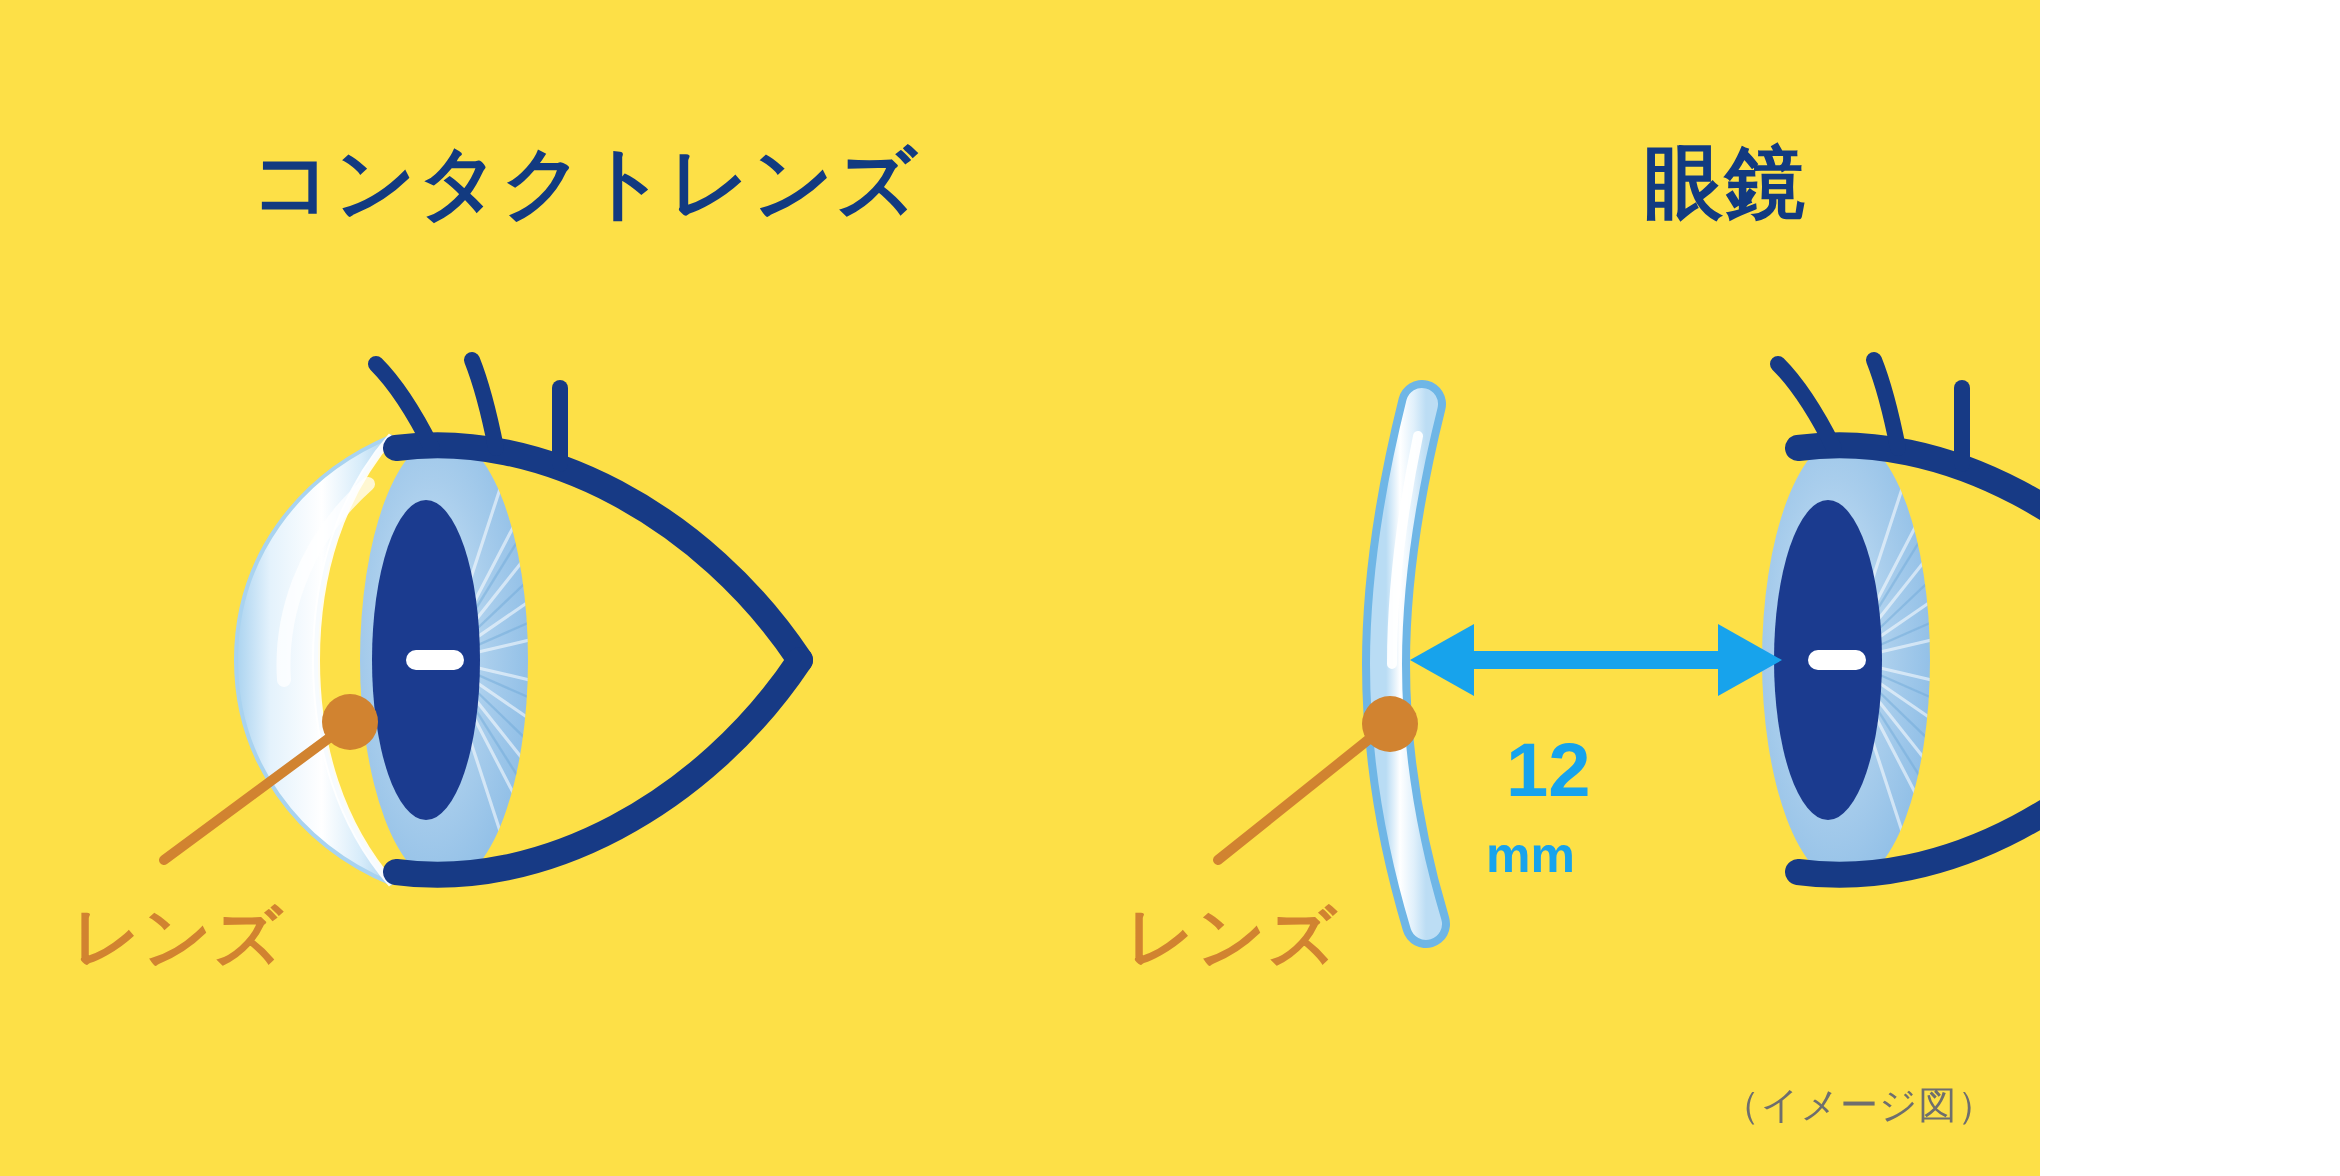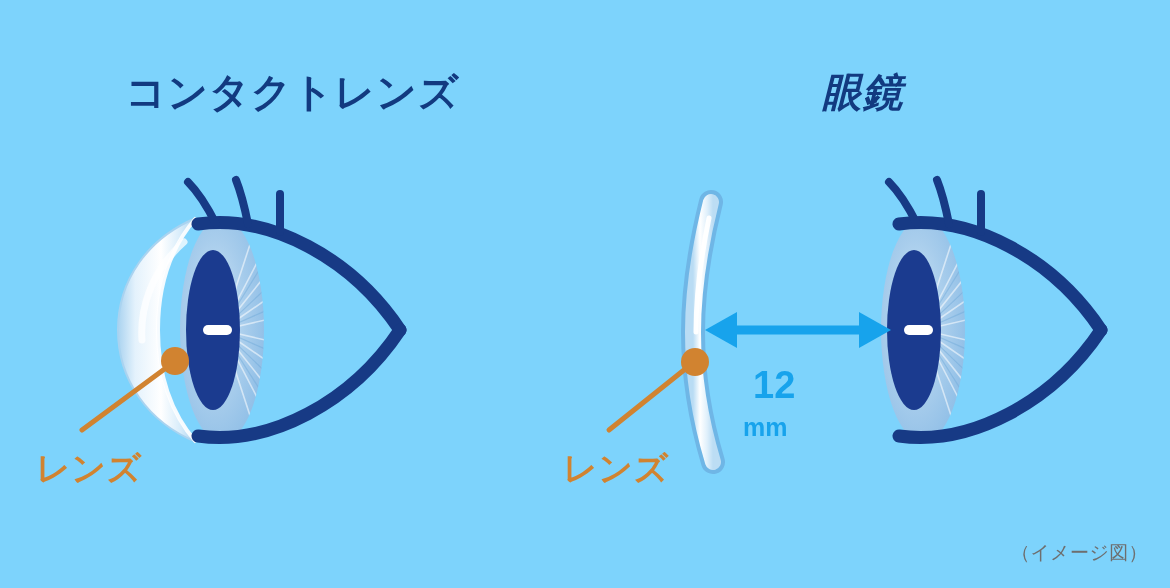--- a/index.html
+++ b/index.html
@@ -6,24 +6,25 @@
   html, body {
     margin: 0;
     padding: 0;
     background: #ffffff;
   }
   body {
     font-family: "Liberation Sans", "DejaVu Sans", sans-serif;
   }
   #stage {
     position: relative;
-    width: 1170px;
+    width: 982px;
     height: 588px;
-    background: #7dd3fc;
+    background: #fde047;
     overflow: hidden;
+    padding-left: 38px;
   }
   .panel {
     position: absolute;
     top: 0;
     height: 588px;
   }
   #panel-contact { left: 0px;   width: 585px; }
   #panel-glasses { left: 585px; width: 585px; }
 
   .panel-title {
@@ -32,21 +33,21 @@
     width: 100%;
     text-align: center;
     font-size: 40px;
     font-weight: bold;
     letter-spacing: 0.02em;
     color: #123a80;
     white-space: nowrap;
     line-height: 1;
   }
   #panel-contact .panel-title { left: 0; }
-  #panel-glasses .panel-title { left: -15px; font-style: italic; }
+  #panel-glasses .panel-title { left: -15px; }
 
   .art {
     position: absolute;
     top: 180px;
     left: 0;
     width: 585px;
     height: 300px;
   }
 
   .caption {

